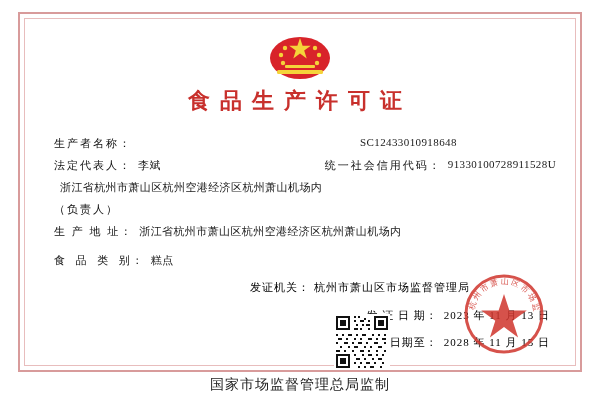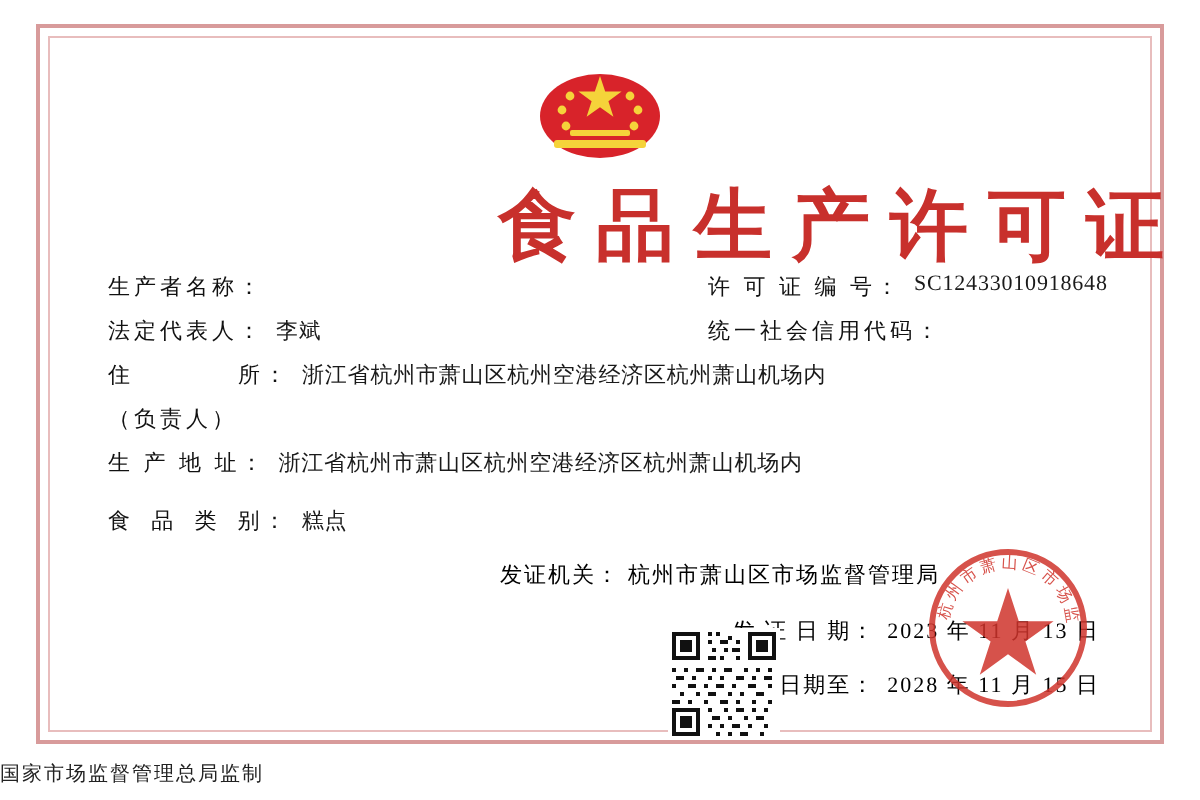--- a/index.html
+++ b/index.html
@@ -27,24 +27,24 @@
   }
   
   .emblem{
     position:absolute;
     left:50%; top:18px;
     transform:translateX(-50%);
     width:74px;height:50px;
   }
   .title{
     position:absolute;
-    top:72px;left:12px;width:100%;
-    text-align:right;
+    top:72px;left:0;width:100%;
+    text-align:center;
     color:#c8302c;
-    font-size:39px;
+    font-size:22px;
     font-weight:bold;
     letter-spacing:10px;
     font-family:"DejaVu Serif","Liberation Serif",serif;
   }
   .fields{
     position:absolute;
     left:34px; top:122px; right:24px;
   }
   .row{
     display:flex;
@@ -105,22 +105,22 @@
   
   .seal{
     position:absolute;
     right:34px; top:258px;
     width:84px;height:84px;
     opacity:0.85;
   }
   .footer{
     position:absolute;
     left:0;bottom:6px;width:100%;
-    text-align:left;
-    font-size:10px;
+    text-align:center;
+    font-size:14px;
     color:#222;
     letter-spacing:1px;
   }
 </style>
 </head>
 <body>
 
 <div class="certificate">
 
   <div class="emblem">
@@ -140,37 +140,36 @@
 
   <div class="title">食品生产许可证</div>
 
   <div class="fields">
 
     <div class="row">
       <div class="col-left">
         <span class="label">生产者名称：</span>
       </div>
       <div class="col-right">
-        <span class="label">许 可 证 编 号：</span>
         <span class="value">SC12433010918648</span>
       </div>
     </div>
 
     <div class="row">
       <div class="col-left">
         <span class="label">法定代表人：</span>
         <span class="value">李斌</span>
       </div>
       <div class="col-right">
         <span class="label">统一社会信用代码：</span>
+        <span class="value">91330100728911528U</span>
       </div>
     </div>
 
     <div class="row">
-      <span class="label">住　　　　所：</span>
       <span class="value">浙江省杭州市萧山区杭州空港经济区杭州萧山机场内</span>
     </div>
 
     <div class="row sub-row">
       <span class="label">（负责人）</span>
       <span class="value"></span>
     </div>
 
     <div class="row">
       <span class="label">生 产 地 址：</span>

